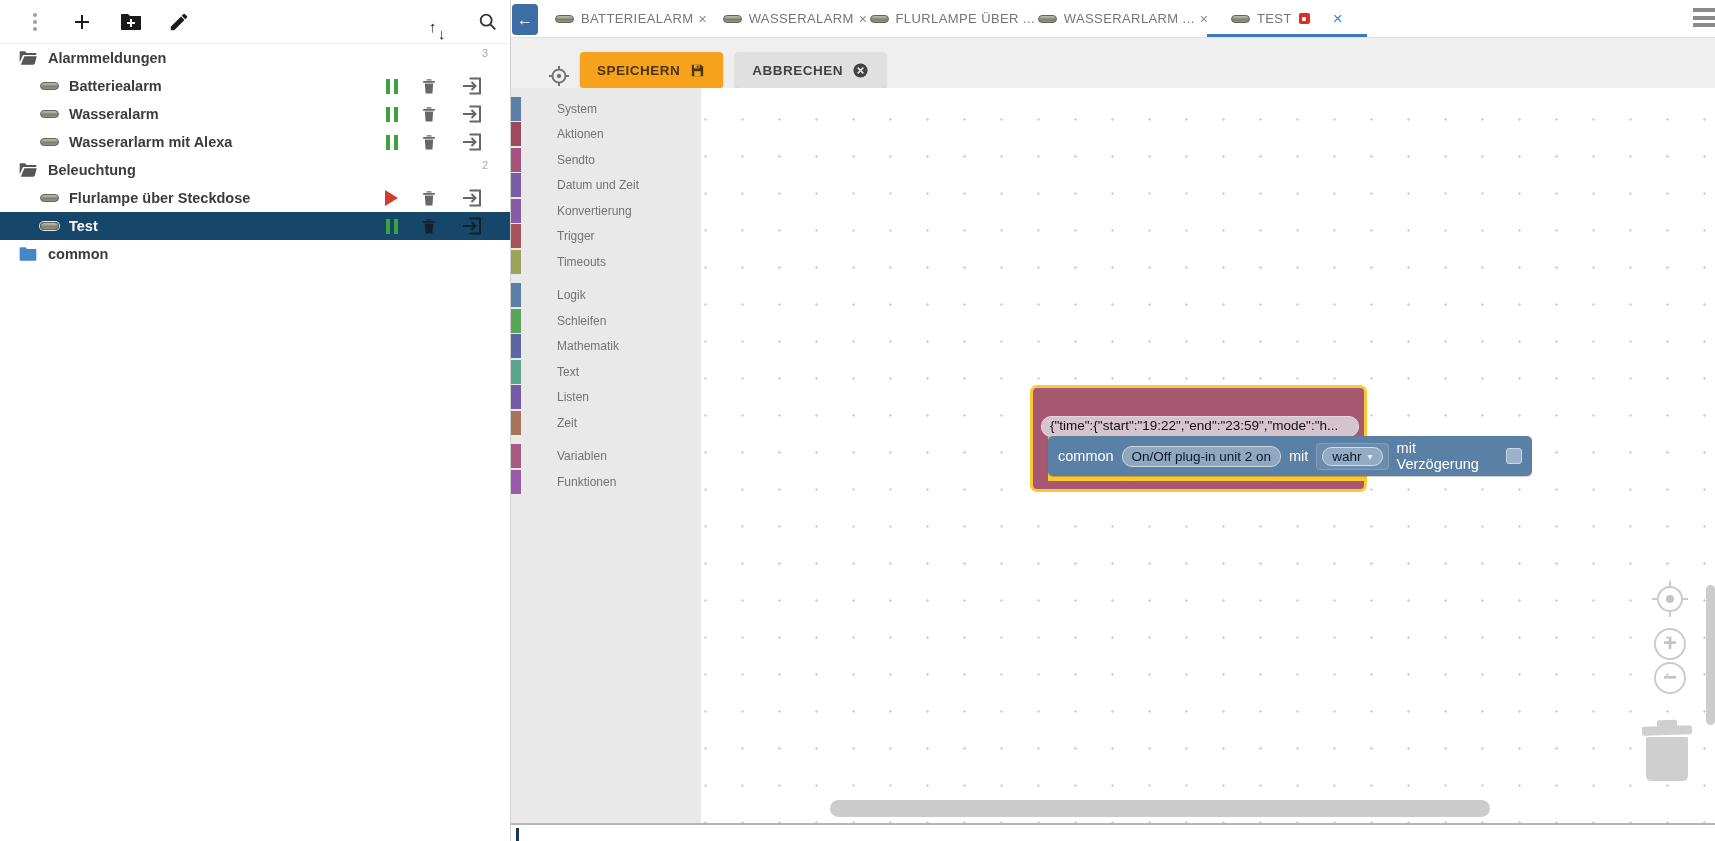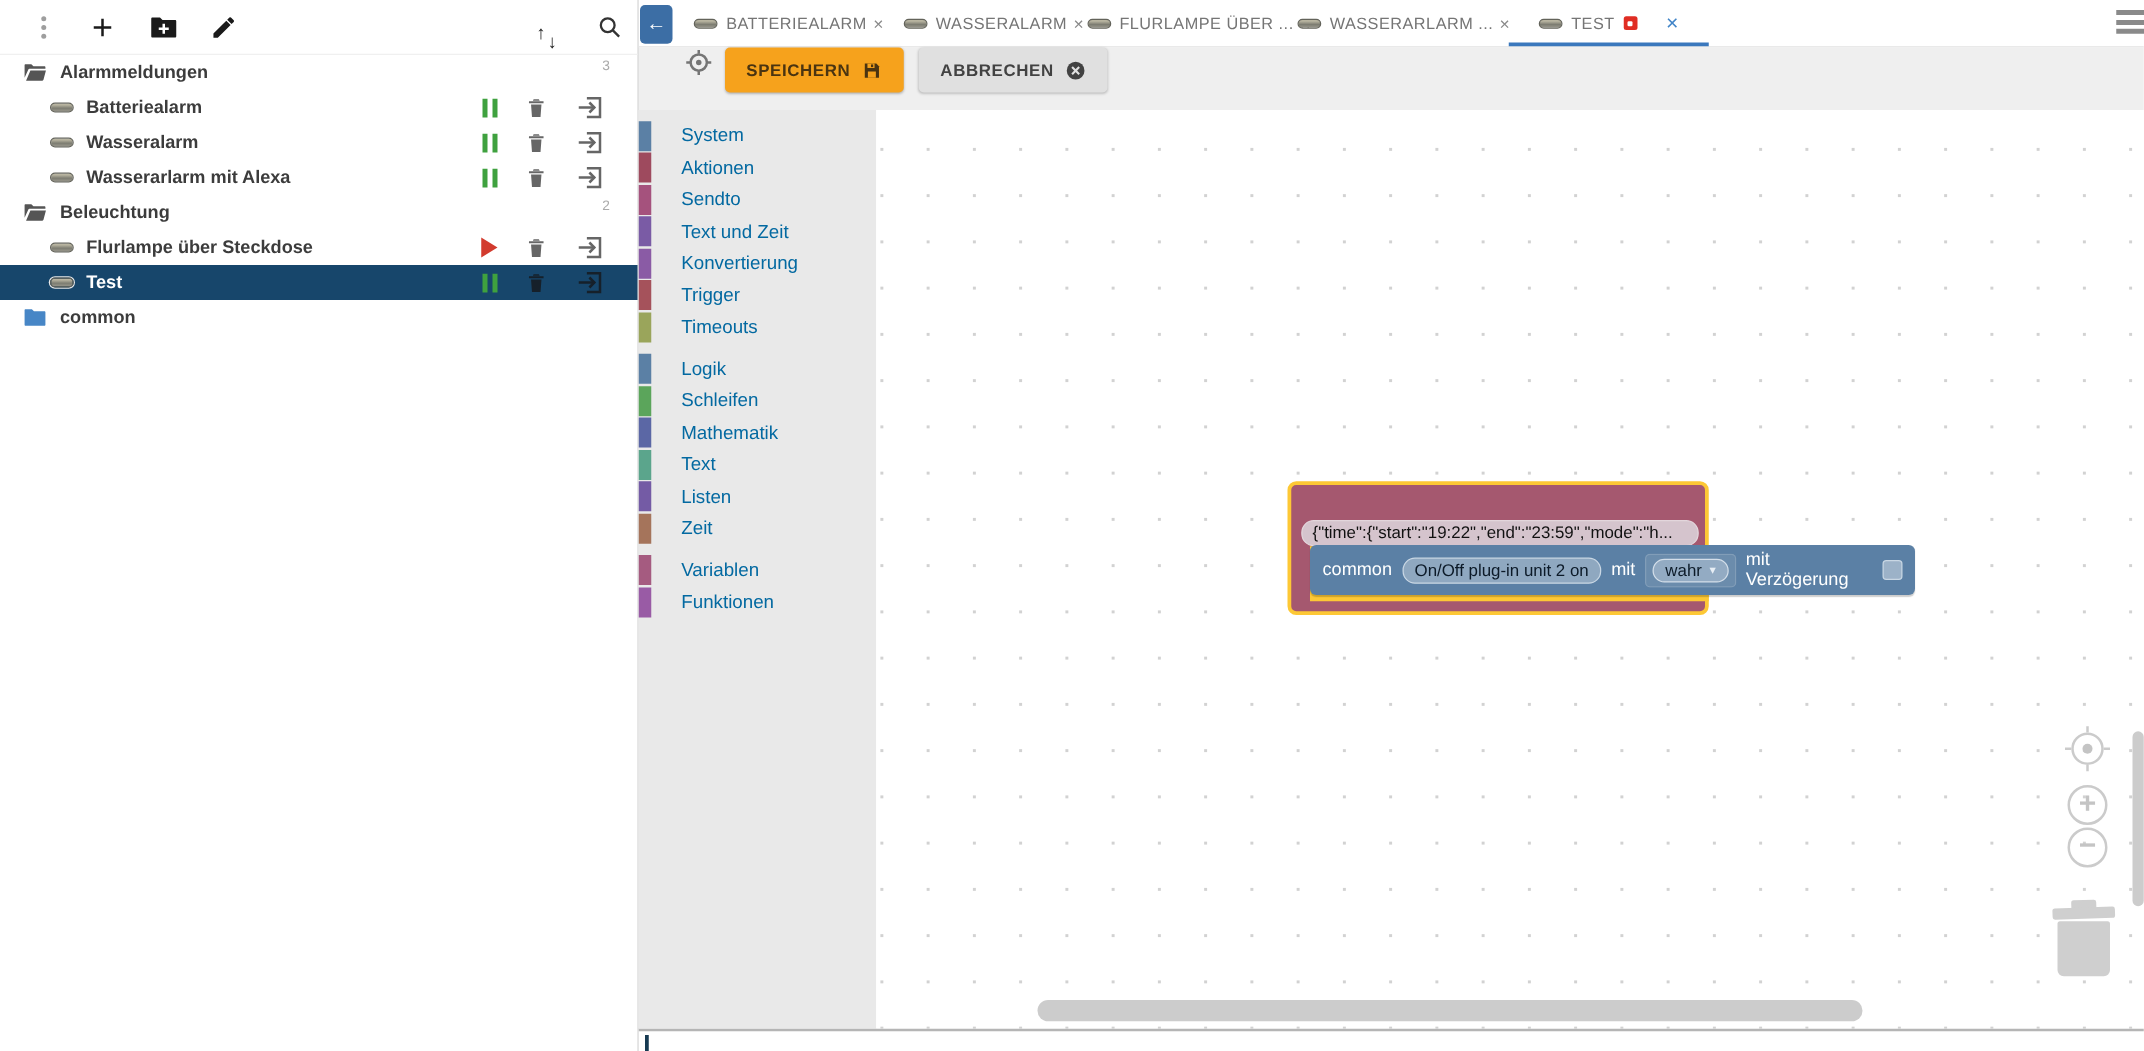--- a/index.html
+++ b/index.html
@@ -53,21 +53,21 @@
   .tab.active::after { content:""; position:absolute; left:2px; right:2px; bottom:0;
     height:3px; background:#3b78bd; }
   .dirty-badge { width:11px; height:11px; background:#e02d23; border-radius:2px;
     position:relative; flex:none; }
   .dirty-badge::after { content:""; position:absolute; left:3.5px; top:3.5px; width:4px;
     height:4px; background:#fff; border-radius:1px; }
   .tab-close-blue { color:#4285c8; font-size:17px; margin-left:16px; cursor:pointer; }
 
   
   #editor-toolbar { position:relative; height:50px; background:#efefef;
-    display:flex; align-items:flex-start; }
+    display:flex; align-items:flex-end; }
   .btn { height:36px; display:inline-flex; align-items:center; gap:9px; padding:0 17px;
     border:none; border-radius:4px; font-family:inherit; font-size:13.5px; font-weight:bold;
     letter-spacing:.5px; cursor:pointer; }
   #save-btn { background:#f6a21c; color:#4a3411; margin-left:69px; box-shadow:0 1px 2px rgba(0,0,0,.25); }
   #cancel-btn { background:#e0e0e0; color:#424242; margin-left:12px; box-shadow:0 1px 2px rgba(0,0,0,.2); }
   .tb-right { margin-left:auto; display:flex; align-items:center; gap:15px; padding-right:14px; }
   .gray-ic { color:#757575; cursor:pointer; display:flex; align-items:center; }
   .flag-ic { width:20px; height:15px; border:1px solid #8a8a8a; transform:skewY(-6deg);
     background-image:
       linear-gradient(45deg,#8a8a8a 25%,transparent 25%,transparent 75%,#8a8a8a 75%),
@@ -81,21 +81,21 @@
   .logo-slash { width:4px; height:34px; background:#1a1a1a; transform:rotate(22deg);
     margin:0 -3px 0 -2px; z-index:1; }
   .badge-js { background:#f0a92a; color:#fff; font-size:15px; font-weight:bold;
     padding:3px 10px 4px 10px; border-radius:3px; }
 
   
   #main { position:absolute; left:0; top:88px; width:1204px; height:735px; background:#fff; }
   #toolbox { position:absolute; left:0; top:0; width:190px; height:735px; background:#e9e9e9; padding-top:8px; }
   .cat { display:flex; align-items:center; height:25.5px; cursor:pointer; }
   .cat-bar { width:10px; height:24px; flex:none; }
-  .cat-label { margin-left:24px; font-size:15px; color:#0369a1; white-space:nowrap; }
+  .cat-label { margin-left:36px; font-size:12px; color:#737373; white-space:nowrap; }
   .cat-gap { height:8px; }
   #workspace { position:absolute; left:190px; top:0; width:1014px; height:735px; background:#fff;
     background-image:radial-gradient(circle,#d2d2d2 1.3px,transparent 1.4px);
     background-size:37px 37px; background-position:23px 13px; overflow:hidden; }
 
   
   #zeitplan-block { position:absolute; left:519px; top:297px; width:337px; height:107px;
     border:3px solid #fdc835; border-radius:7px; cursor:grab; }
   .zb-title { color:#fff; font-size:14.5px; padding:5px 0 0 10px; }
   .zb-field { position:absolute; left:8px; top:28px; width:318px; height:21px;
@@ -407,21 +407,21 @@
       <div class="cat">
           <span class="cat-bar" style="background: rgb(158, 74, 94);"></span>
           <span class="cat-label">Aktionen</span>
         </div>
       <div class="cat">
           <span class="cat-bar" style="background: rgb(165, 82, 125);"></span>
           <span class="cat-label">Sendto</span>
         </div>
       <div class="cat">
           <span class="cat-bar" style="background: rgb(122, 91, 165);"></span>
-          <span class="cat-label">Text und Zeit</span>
+          <span class="cat-label">Datum und Zeit</span>
         </div>
       <div class="cat">
           <span class="cat-bar" style="background: rgb(138, 91, 165);"></span>
           <span class="cat-label">Konvertierung</span>
         </div>
       <div class="cat">
           <span class="cat-bar" style="background: rgb(165, 82, 91);"></span>
           <span class="cat-label">Trigger</span>
         </div>
       <div class="cat">

